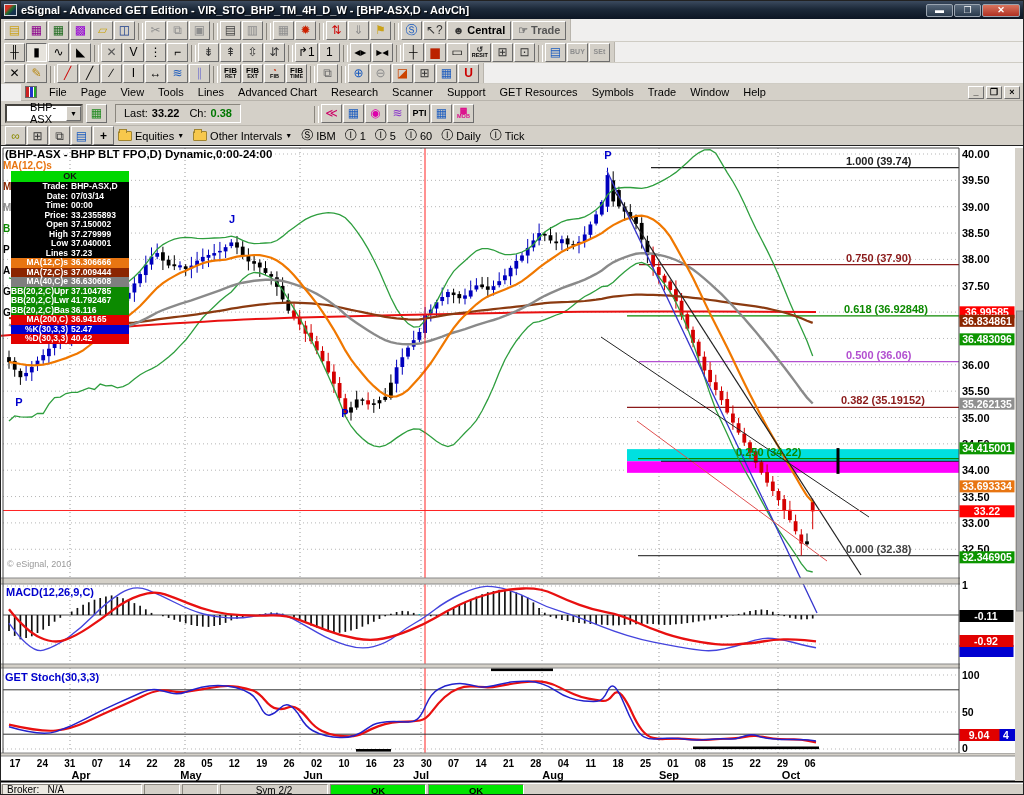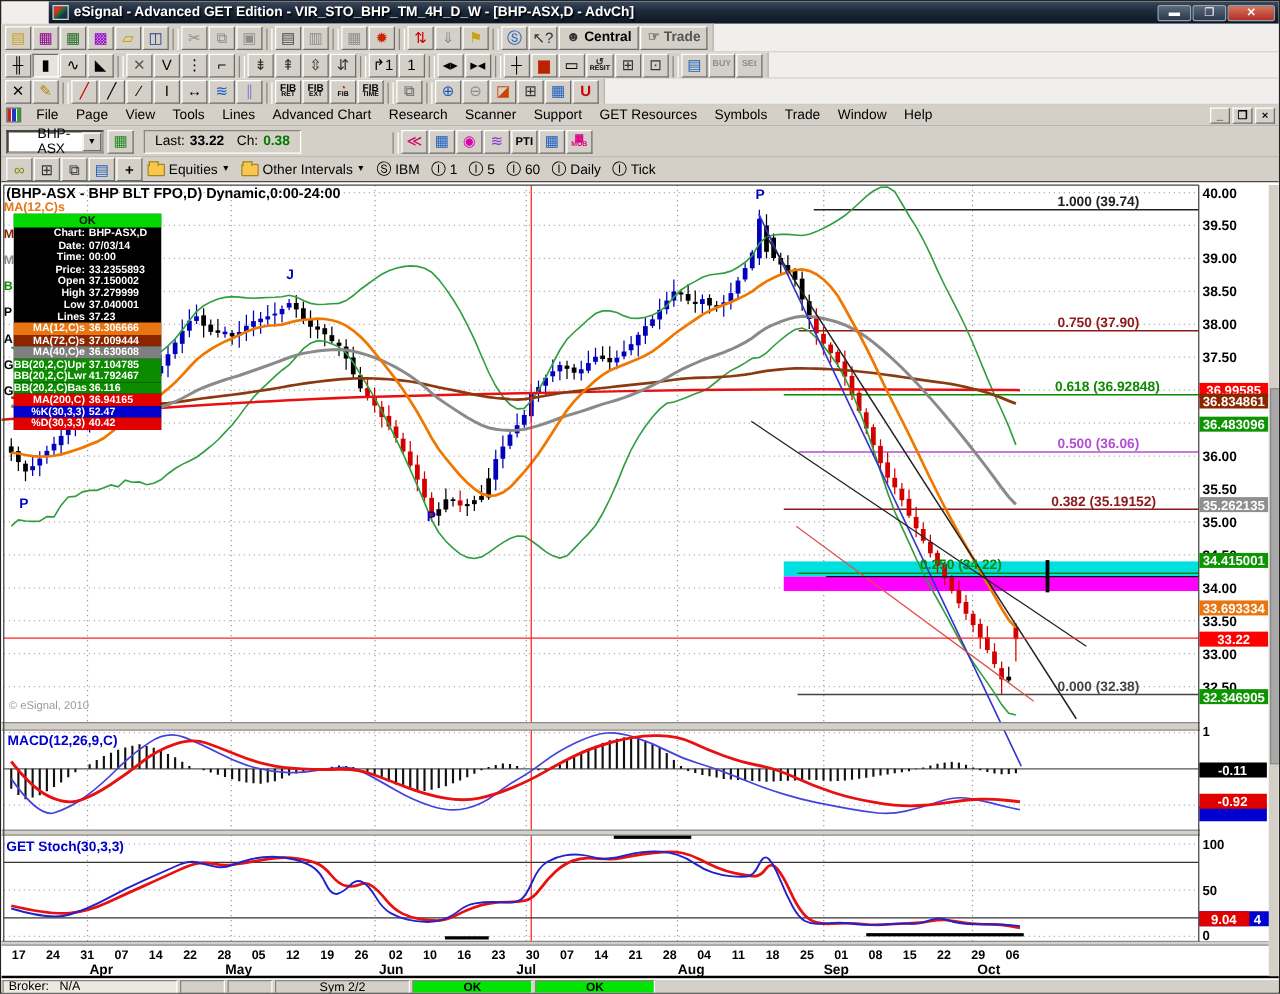--- a/index.html
+++ b/index.html
@@ -1,37 +1,37 @@
 <!DOCTYPE html>
 <html><head>
 <meta charset="utf-8">
 <style>
   html,body{margin:0;padding:0;background:#777;}
   *{box-sizing:border-box;}
   .win{position:relative;width:1024px;height:795px;background:#f0efee;font-family:"Liberation Sans",sans-serif;overflow:hidden;border:1px solid #222;}
   
-  .titlebar{height:18px;background:linear-gradient(180deg,#3b4a5e 0%,#1c2939 45%,#0d1624 100%);display:flex;align-items:center;padding:0 3px;color:#fff;margin-left:38px;}
+  .titlebar{height:18px;background:linear-gradient(180deg,#3b4a5e 0%,#1c2939 45%,#0d1624 100%);display:flex;align-items:center;padding:0 3px;color:#fff;}
   .appicon{width:13px;height:12px;margin-right:4px;background:linear-gradient(135deg,#d23324 30%,#1c6e2d 50%,#16324f 70%);border:1px solid #cfd6df;flex:none;}
   .wtitle{font-size:11px;font-weight:bold;text-shadow:1px 1px 1px #000;white-space:nowrap;flex:1;}
   .winbtns{display:flex;gap:1px;}
   .wb{width:27px;height:13px;border:1px solid #9aa4b0;border-radius:2px;background:linear-gradient(#5a6a7c,#2a3a4c);color:#fff;font-size:9px;line-height:11px;text-align:center;}
   .wb.close{background:linear-gradient(#d9755f,#b03123);width:38px;font-weight:bold;}
   
   .tbrow{display:flex;align-items:stretch;background:#f0efee;border-bottom:1px solid #cfccc4;}
   .tbgroup{display:flex;align-items:center;background:#d4d0c8;padding:0 4px 0 2px;border-right:1px solid #b8b4ac;}
   .tb1{height:23px;}.tb2{height:21px;}.tb3{height:21px;}
   .btn{height:19px;min-width:21px;margin:1px 0 1px 1px;display:flex;align-items:center;justify-content:center;background:#d4d0c8;border:1px solid;border-color:#ffffff #6d6d6d #6d6d6d #ffffff;font-size:12px;line-height:1;padding:0 2px;cursor:default;}
   .btn.lbl{padding:0 5px;gap:3px;font-size:11px;font-weight:bold;}
   .btn.active{border-color:#6d6d6d #ffffff #ffffff #6d6d6d;background:#e6e3dc;}
   .btn.dis{color:#8d8d8d!important;}
   .btn .cap{display:block;font-size:5.5px;line-height:5px;font-weight:bold;text-align:center;}
   .btn.two{flex-direction:column;font-size:6.5px;line-height:6px;font-weight:bold;}
   .tsep{width:5px;height:17px;margin:2px 1px 0 3px;border-left:1px solid #8a867e;border-right:1px solid #fff;}
   
-  .menubar{height:17px;background:#d4d0c8;display:flex;align-items:center;font-size:11px;padding-left:2px;border-bottom:1px solid #b8b4ac;}
+  .menubar{height:17px;background:#d4d0c8;display:flex;align-items:center;font-size:11px;padding-left:2px;border-bottom:1px solid #b8b4ac;margin-left:20px;}
   .menuicon{width:12px;height:12px;margin:0 5px 0 2px;background:linear-gradient(90deg,#c22 25%,#fff 25% 40%,#23c 40% 70%,#fff 70% 80%,#2a2 80%);border:1px solid #666;flex:none;}
   .mitem{padding:1px 7px;}
   .mdi{margin-left:auto;display:flex;gap:2px;padding-right:3px;}
   .mdib{width:16px;height:13px;background:#d4d0c8;border:1px solid;border-color:#fff #6d6d6d #6d6d6d #fff;font-size:9px;line-height:11px;text-align:center;font-weight:bold;}
   
   .symbolbar{height:25px;background:#d4d0c8;display:flex;align-items:center;padding:0 4px;border-bottom:1px solid #b8b4ac;}
   .combo{width:78px;height:19px;background:#fff;border:2px inset #9a968e;display:flex;align-items:center;font-size:11px;}
   .combo span.v{flex:1;padding-left:3px;margin-left:20px;}
   .combo .dd{width:15px;height:15px;background:#d4d0c8;border:1px solid;border-color:#fff #6d6d6d #6d6d6d #fff;font-size:7px;text-align:center;line-height:13px;}
   .quote{height:19px;border:1px solid;border-color:#8a867e #fff #fff #8a867e;display:flex;align-items:center;font-size:11px;padding:0 8px;margin-left:8px;background:#d4d0c8;white-space:nowrap;}
@@ -1041,21 +1041,21 @@
         <text x="552" y="778" fill="#000" font-size="11" font-weight="bold" text-anchor="middle">Aug</text>
         <text x="668" y="778" fill="#000" font-size="11" font-weight="bold" text-anchor="middle">Sep</text>
         <text x="790" y="778" fill="#000" font-size="11" font-weight="bold" text-anchor="middle">Oct</text>
         <line x1="0" y1="780.5" x2="1024" y2="780.5" stroke="#000" stroke-width="2"></line>
         <rect x="1014" y="147" width="10" height="633" fill="#d4d0c8"></rect>
         <rect x="1015.5" y="310" width="7" height="300" fill="#a8a8a8" stroke="#888"></rect>
       </svg>
     <div class="datawin" id="datawin">
         <div class="dwhead">OK</div>
         <div class="dwrow">
-          <span class="l">Chart:</span>
+          <span class="l">Trade:</span>
           <span class="r">BHP-ASX,D</span>
         </div>
         <div class="dwrow">
           <span class="l">Date:</span>
           <span class="r">07/03/14</span>
         </div>
         <div class="dwrow">
           <span class="l">Time:</span>
           <span class="r">00:00</span>
         </div>

